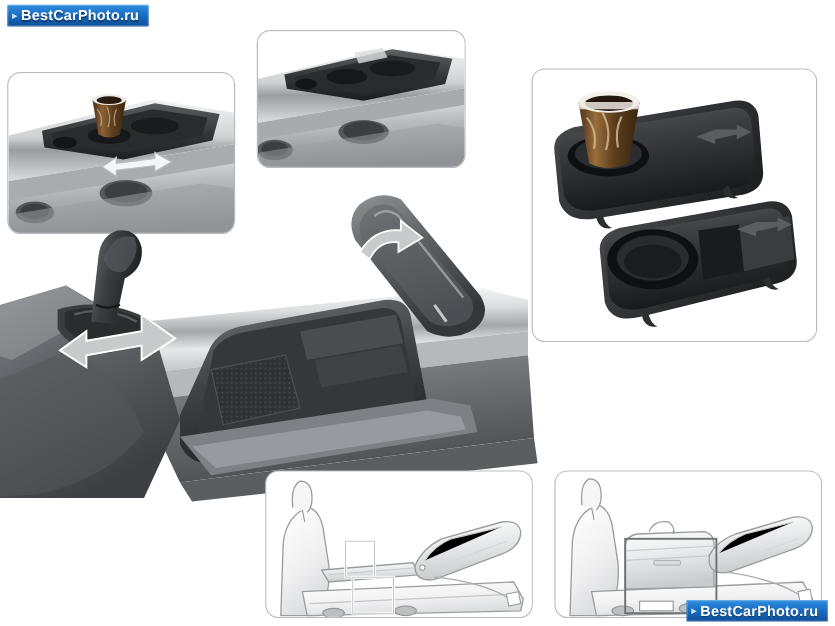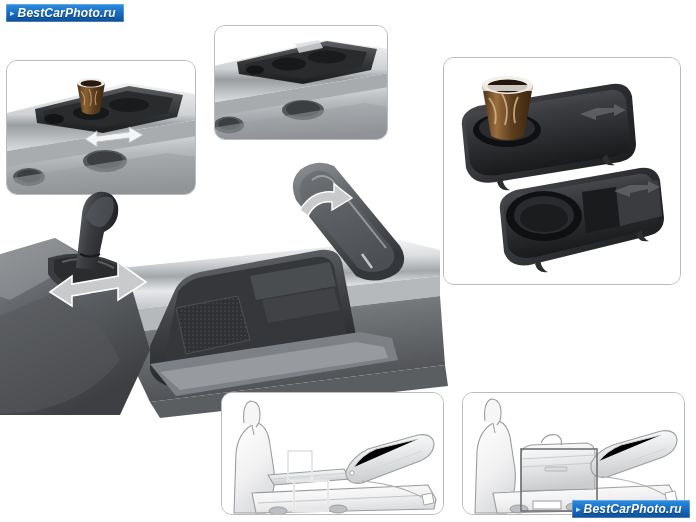--- a/index.html
+++ b/index.html
@@ -23,21 +23,20 @@
     border:1px solid #0a4versus;
     border-radius:1px;
     box-shadow:0 0 0 1px rgba(255,255,255,.25) inset;
     white-space:nowrap;
   }
   .watermark .wm-caret{
     color:#c8e4ff;font-size:9px;margin-right:3px;line-height:1;
   }
   .watermark .wm-text{
     color:#ffffff;
-    font-style:italic;
     font-weight:bold;
     font-size:12px;
     letter-spacing:.2px;
     text-shadow:0 1px 1px rgba(0,0,0,.45);
   }
   #watermark-top{left:6px;top:4px;}
   #watermark-bottom{left:572px;top:500px;}
 
   
   .panel{

